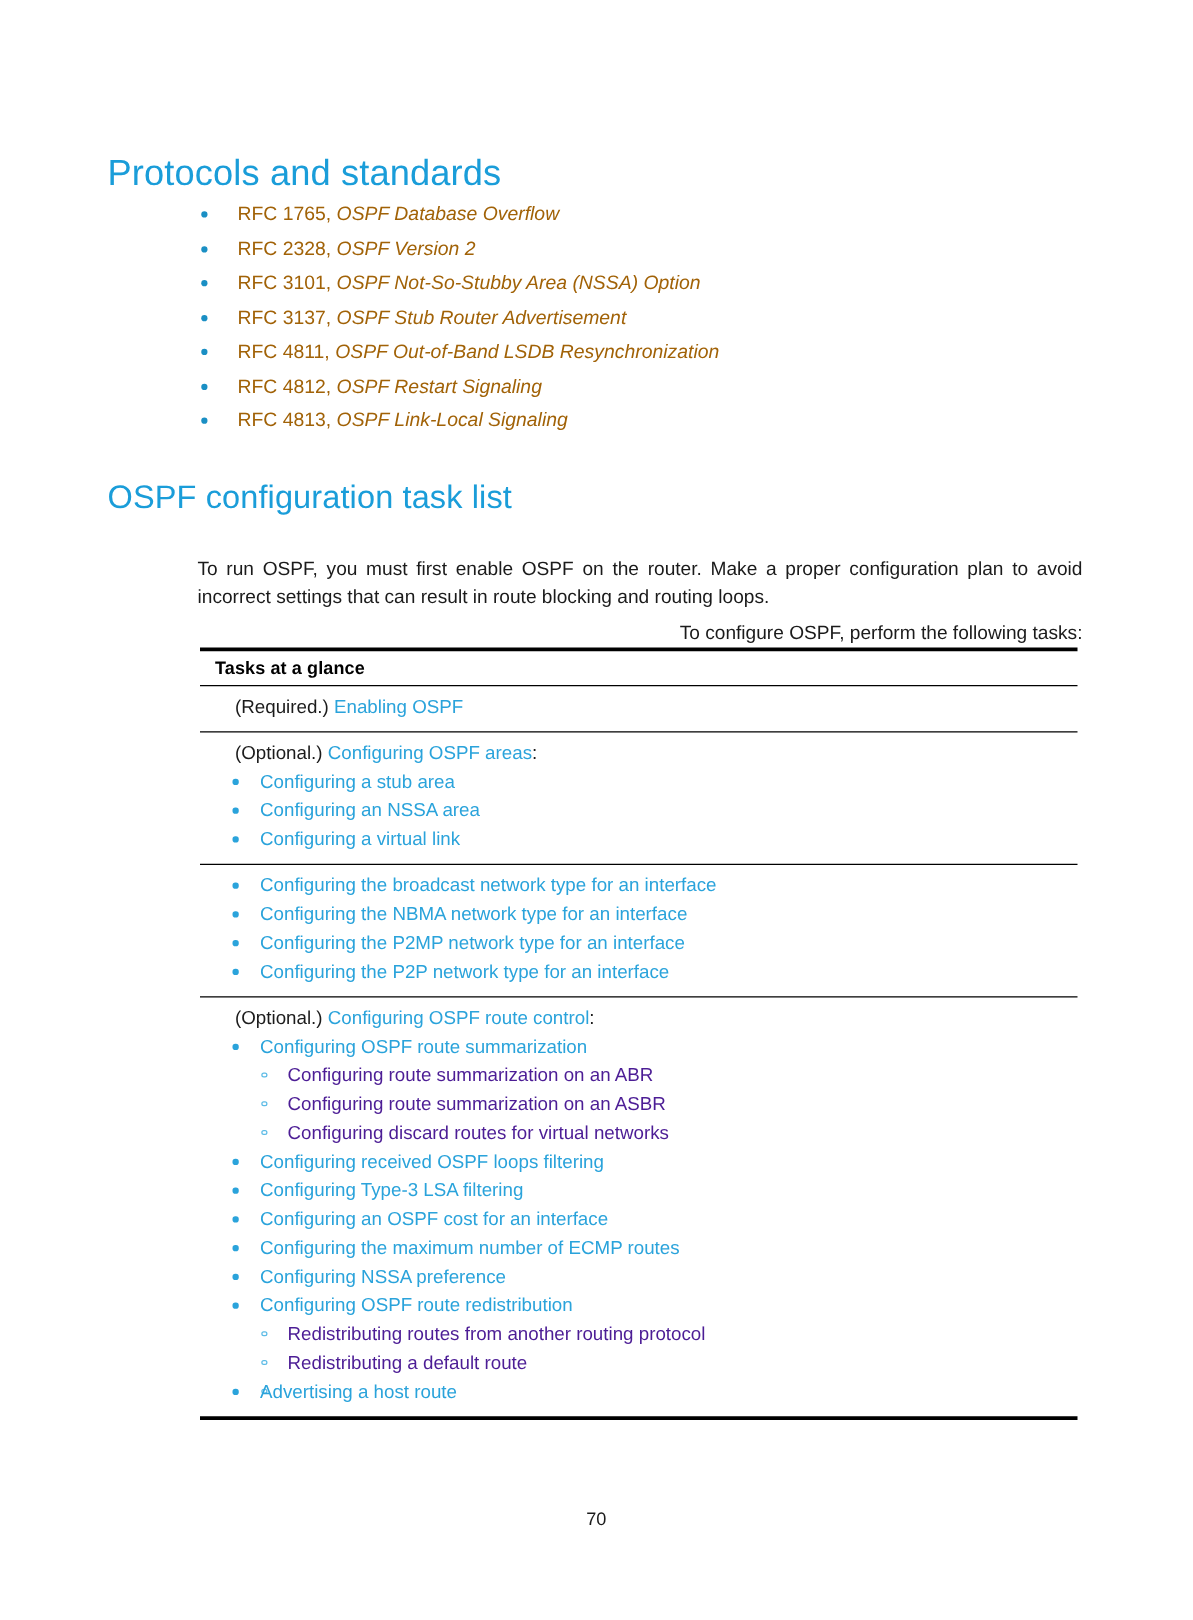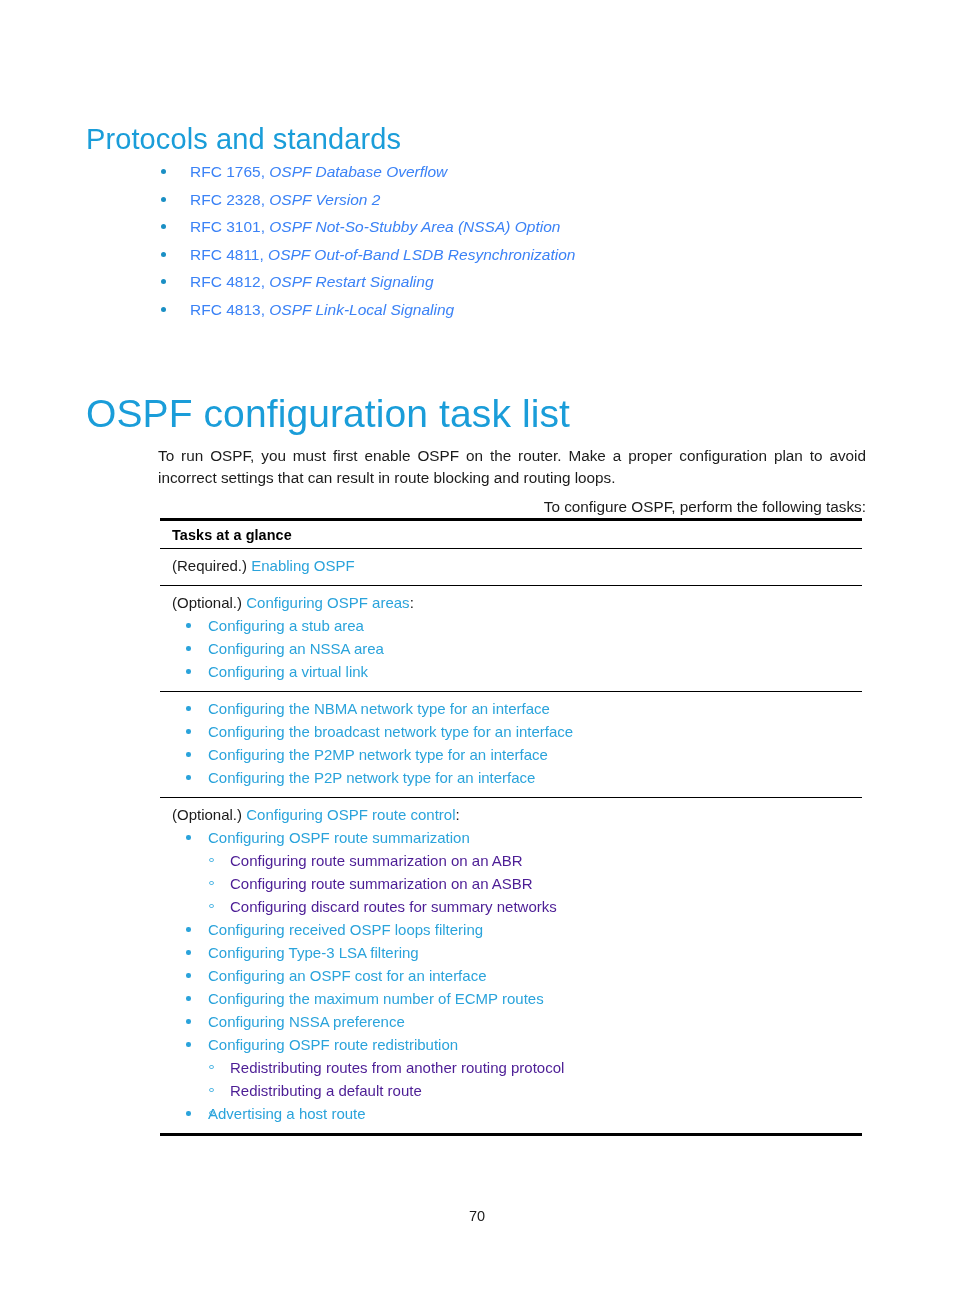--- a/index.html
+++ b/index.html
@@ -29,41 +29,41 @@
     font-weight: 400;
     color: #1a9dd9;
     letter-spacing: 0.1px;
     line-height: 1.15;
     white-space: nowrap;
   }
   .h1 {
     position: absolute;
     left: 86px;
     top: 366px;
-    font-size: 39px;
+    font-size: 26px;
     font-weight: 400;
     color: #1a9dd9;
     letter-spacing: 0.1px;
     line-height: 1.15;
     white-space: nowrap;
   }
 
   
   .rfc-list {
     position: absolute;
     left: 158px;
     top: 158px;
     width: 710px;
   }
   .rfc-item {
     position: relative;
     padding-left: 32px;
     font-size: 15.5px;
     line-height: 27.5px;
-    color: #3b82f6;
+    color: #a16207;
     white-space: nowrap;
   }
   .rfc-item .dot {
     position: absolute;
     left: 3px;
     top: 11px;
     width: 5px;
     height: 5px;
     border-radius: 50%;
     background: #1a8fc4;
@@ -105,20 +105,21 @@
     font-weight: bold;
     color: #000000;
     padding: 6px 0 5px 12px;
     border-bottom: 1.7px solid #000000;
     letter-spacing: 0.1px;
   }
   .t-lead {
     font-size: 15px;
     line-height: 23px;
     color: #1b1b1b;
+    margin-left: 16px;
   }
   .lnk {
     color: #2aa3db;
   }
   .lnk-1 {
     color: #2aa3db;
   }
   .lnk-2 {
     color: #4c1d95;
   }
@@ -181,20 +182,21 @@
 <body>
 
 <div class="page">
 
   <h2 class="h2">Protocols and standards</h2>
 
   <div class="rfc-list" id="rfc-list">
       <div class="rfc-item"><span class="dot"></span><span>RFC 1765, </span><span class="it">OSPF Database Overflow</span></div>
       <div class="rfc-item"><span class="dot"></span><span>RFC 2328, </span><span class="it">OSPF Version 2</span></div>
       <div class="rfc-item"><span class="dot"></span><span>RFC 3101, </span><span class="it">OSPF Not-So-Stubby Area (NSSA) Option</span></div>
+      <div class="rfc-item"><span class="dot"></span><span>RFC 3137, </span><span class="it">OSPF Stub Router Advertisement</span></div>
       <div class="rfc-item"><span class="dot"></span><span>RFC 4811, </span><span class="it">OSPF Out-of-Band LSDB Resynchronization</span></div>
       <div class="rfc-item"><span class="dot"></span><span>RFC 4812, </span><span class="it">OSPF Restart Signaling</span></div>
       <div class="rfc-item"><span class="dot"></span><span>RFC 4813, </span><span class="it">OSPF Link-Local Signaling</span></div>
     </div>
 
   <h1 class="h1">OSPF configuration task list</h1>
 
   <p class="para p1">To run OSPF, you must first enable OSPF on the router. Make a proper configuration plan to avoid incorrect settings that can result in route blocking and routing loops.</p>
 
   <p class="para p2">To configure OSPF, perform the following tasks:</p>
@@ -208,33 +210,33 @@
         <div class="t-row">
           <div class="t-lead"><span>(Optional.) </span><span class="lnk">Configuring OSPF areas</span><span>:</span></div>
           <ul class="lvl1">
             <li><span class="b1"></span><span class="lnk-1">Configuring a stub area</span></li>
             <li><span class="b1"></span><span class="lnk-1">Configuring an NSSA area</span></li>
             <li><span class="b1"></span><span class="lnk-1">Configuring a virtual link</span></li>
           </ul>
         </div>
         <div class="t-row">
           <ul class="lvl1">
+            <li><span class="b1"></span><span class="lnk-1">Configuring the broadcast network type for an interface</span></li>
             <li><span class="b1"></span><span class="lnk-1">Configuring the NBMA network type for an interface</span></li>
-            <li><span class="b1"></span><span class="lnk-1">Configuring the broadcast network type for an interface</span></li>
             <li><span class="b1"></span><span class="lnk-1">Configuring the P2MP network type for an interface</span></li>
             <li><span class="b1"></span><span class="lnk-1">Configuring the P2P network type for an interface</span></li>
           </ul>
         </div>
         <div class="t-row">
           <div class="t-lead"><span>(Optional.) </span><span class="lnk">Configuring OSPF route control</span><span>:</span></div>
           <ul class="lvl1">
             <li><span class="b1"></span><span class="lnk-1">Configuring OSPF route summarization</span><ul class="lvl2">
                 <li><span class="b2"></span><span class="lnk-2">Configuring route summarization on an ABR</span></li>
                 <li><span class="b2"></span><span class="lnk-2">Configuring route summarization on an ASBR</span></li>
-                <li><span class="b2"></span><span class="lnk-2">Configuring discard routes for summary networks</span></li>
+                <li><span class="b2"></span><span class="lnk-2">Configuring discard routes for virtual networks</span></li>
               </ul></li>
             <li><span class="b1"></span><span class="lnk-1">Configuring received OSPF loops filtering</span></li>
             <li><span class="b1"></span><span class="lnk-1">Configuring Type-3 LSA filtering</span></li>
             <li><span class="b1"></span><span class="lnk-1">Configuring an OSPF cost for an interface</span></li>
             <li><span class="b1"></span><span class="lnk-1">Configuring the maximum number of ECMP routes</span></li>
             <li><span class="b1"></span><span class="lnk-1">Configuring NSSA preference</span></li>
             <li><span class="b1"></span><span class="lnk-1">Configuring OSPF route redistribution</span><ul class="lvl2">
                 <li><span class="b2"></span><span class="lnk-2">Redistributing routes from another routing protocol</span></li>
                 <li><span class="b2"></span><span class="lnk-2">Redistributing a default route</span></li>
                 <li><span class="b2"></span></li>

